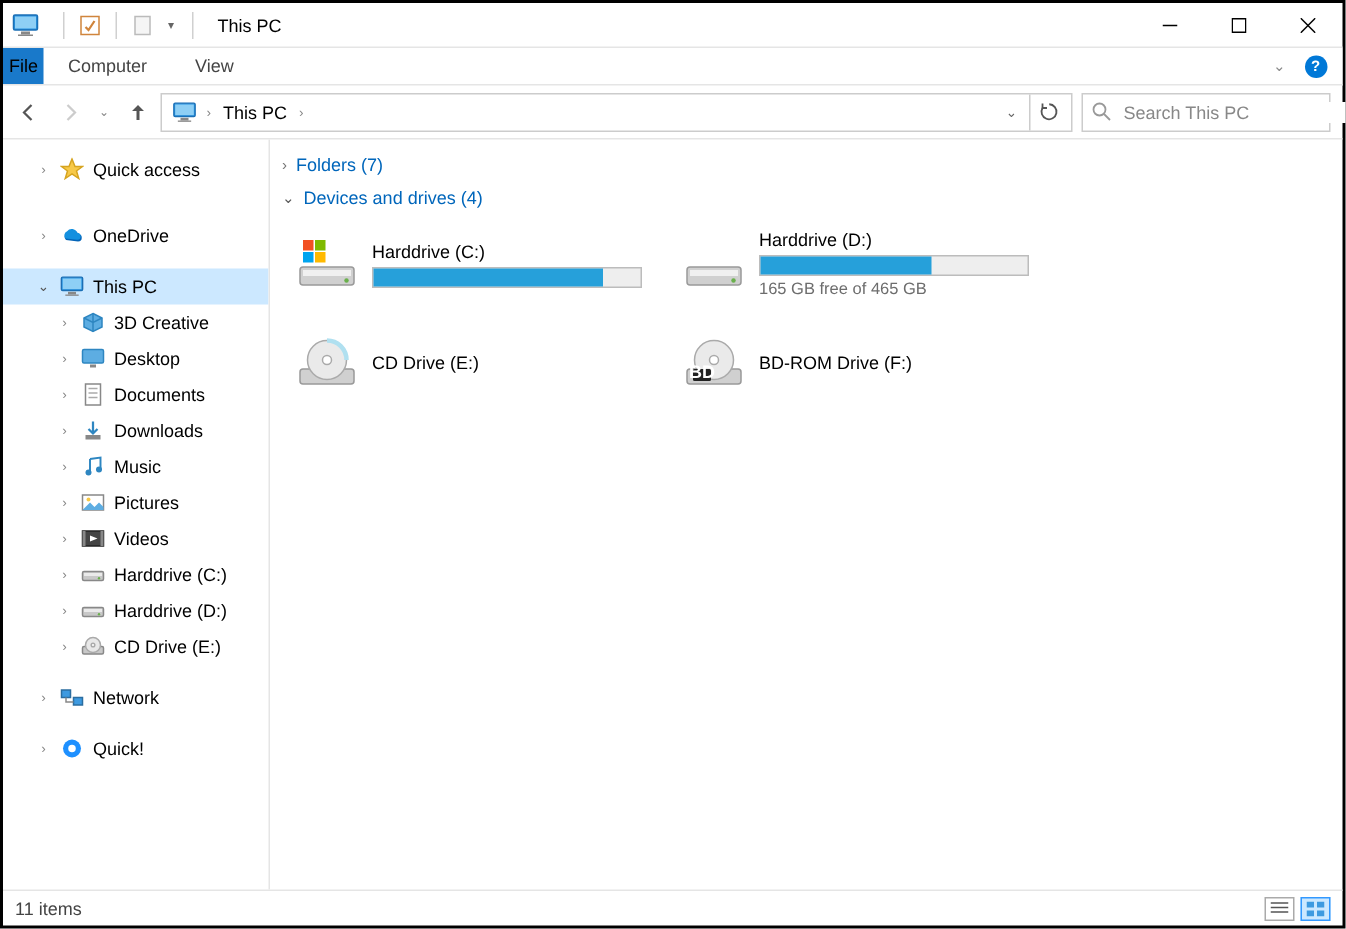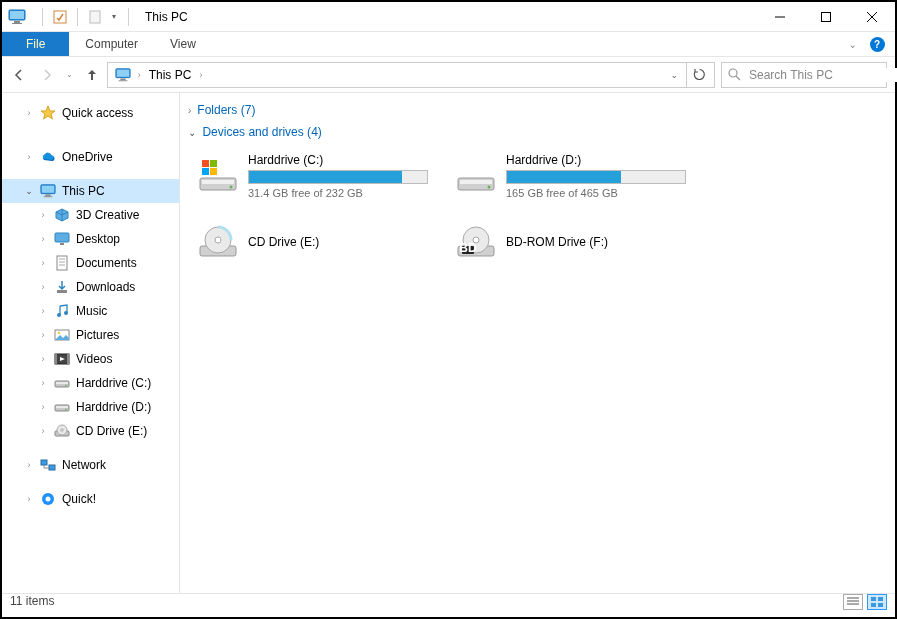--- a/index.html
+++ b/index.html
@@ -14,21 +14,21 @@
 .tb-qat-sep { width: 1px; height: 18px; background: #d0d0d0; margin: 0 4px; }
 .tb-qat-item { width: 22px; height: 22px; display: flex; align-items: center; justify-content: center; }
 .tb-drop { font-size: 8px; color: #666; padding: 0 4px; cursor: default; }
 .tb-title { margin-left: 8px; color: #000; }
 .tb-spacer { flex: 1; }
 .tb-controls { display: flex; }
 .tb-btn { width: 46px; height: 30px; display: flex; align-items: center; justify-content: center; }
 
 
 .ribbon { height: 25px; display: flex; align-items: stretch; border-bottom: 1px solid #e5e5e5; background: #fff; }
-.ribbon-file { background: #1979ca; color: #fef9c3; padding: 0 24px; display: flex; align-items: center; }
+.ribbon-file { background: #1979ca; color: #000000; padding: 0 4px; display: flex; align-items: center; }
 .ribbon-tab { padding: 0 16px; display: flex; align-items: center; color: #444; }
 .ribbon-spacer { flex: 1; }
 .ribbon-help { width: 24px; display: flex; align-items: center; justify-content: center; margin-right: 6px; }
 .ribbon-caret { color: #888; font-size: 10px; margin-right: 8px; display: flex; align-items: center; }
 .help-circle { width: 15px; height: 15px; border-radius: 50%; background: #0078d7; color: #fff; display: flex; align-items: center; justify-content: center; font-size: 10px; font-weight: bold; }
 
 
 .navbar { height: 36px; display: flex; align-items: center; padding: 4px 8px; gap: 6px; border-bottom: 1px solid #e5e5e5; }
 .nav-arrows { display: flex; align-items: center; gap: 10px; }
 .nav-arrow { width: 18px; height: 18px; display: flex; align-items: center; justify-content: center; color: #666; }
@@ -66,21 +66,21 @@
 .drives { display: flex; flex-wrap: wrap; gap: 8px 10px; padding: 4px 0 12px 10px; }
 .drive { width: 248px; height: 58px; display: flex; align-items: center; gap: 10px; padding: 2px; }
 .drive-icon { width: 40px; height: 40px; display: flex; align-items: flex-start; justify-content: center; }
 .drive-info { flex: 1; display: flex; flex-direction: column; gap: 3px; }
 .drive-name { color: #000; }
 .drive-bar { width: 180px; height: 14px; border: 1px solid #bcbcbc; background: #eee; position: relative; }
 .drive-bar-fill { height: 100%; background: #26a0da; }
 .drive-sub { color: #6d6d6d; font-size: 11px; }
 
 
-.status { height: 24px; border-top: 1px solid #e5e5e5; display: flex; padding: 0 8px; color: #444; font-size: 11px; }
+.status { height: 24px; border-top: 1px solid #e5e5e5; display: flex; align-items: center; padding: 0 8px; color: #444; font-size: 11px; }
 .status-spacer { flex: 1; }
 .status-views { display: flex; gap: 4px; }
 .status-view { width: 20px; height: 16px; border: 1px solid #aaa; display: flex; align-items: center; justify-content: center; }
 .status-view.active { background: #cce8ff; border-color: #3399ff; }
 
 svg { display: block; }
 </style>
 </head>
 <body>
 
@@ -394,21 +394,20 @@
                   <rect x="0" y="8" width="7" height="7" fill="#00a4ef"></rect>
                   <rect x="8" y="8" width="7" height="7" fill="#ffb900"></rect>
                 </g>
               </svg>
             </div>
             <div class="drive-info">
               <div class="drive-name">Harddrive (C:)</div>
               <div class="drive-bar">
                 <div class="drive-bar-fill" style="width:86%"></div>
               </div>
-              <div class="drive-sub">31.4 GB free of 232 GB</div>
             </div>
           </div>
           <div class="drive">
             <div class="drive-icon">
               <svg width="40" height="40" viewBox="0 0 40 40">
                 <rect x="2" y="22" width="36" height="12" rx="2" fill="#d0d0d0" stroke="#999"></rect>
                 <rect x="4" y="24" width="32" height="4" fill="#f0f0f0"></rect>
                 <circle cx="33" cy="31" r="1.5" fill="#6ab04c"></circle>
               </svg>
             </div>

